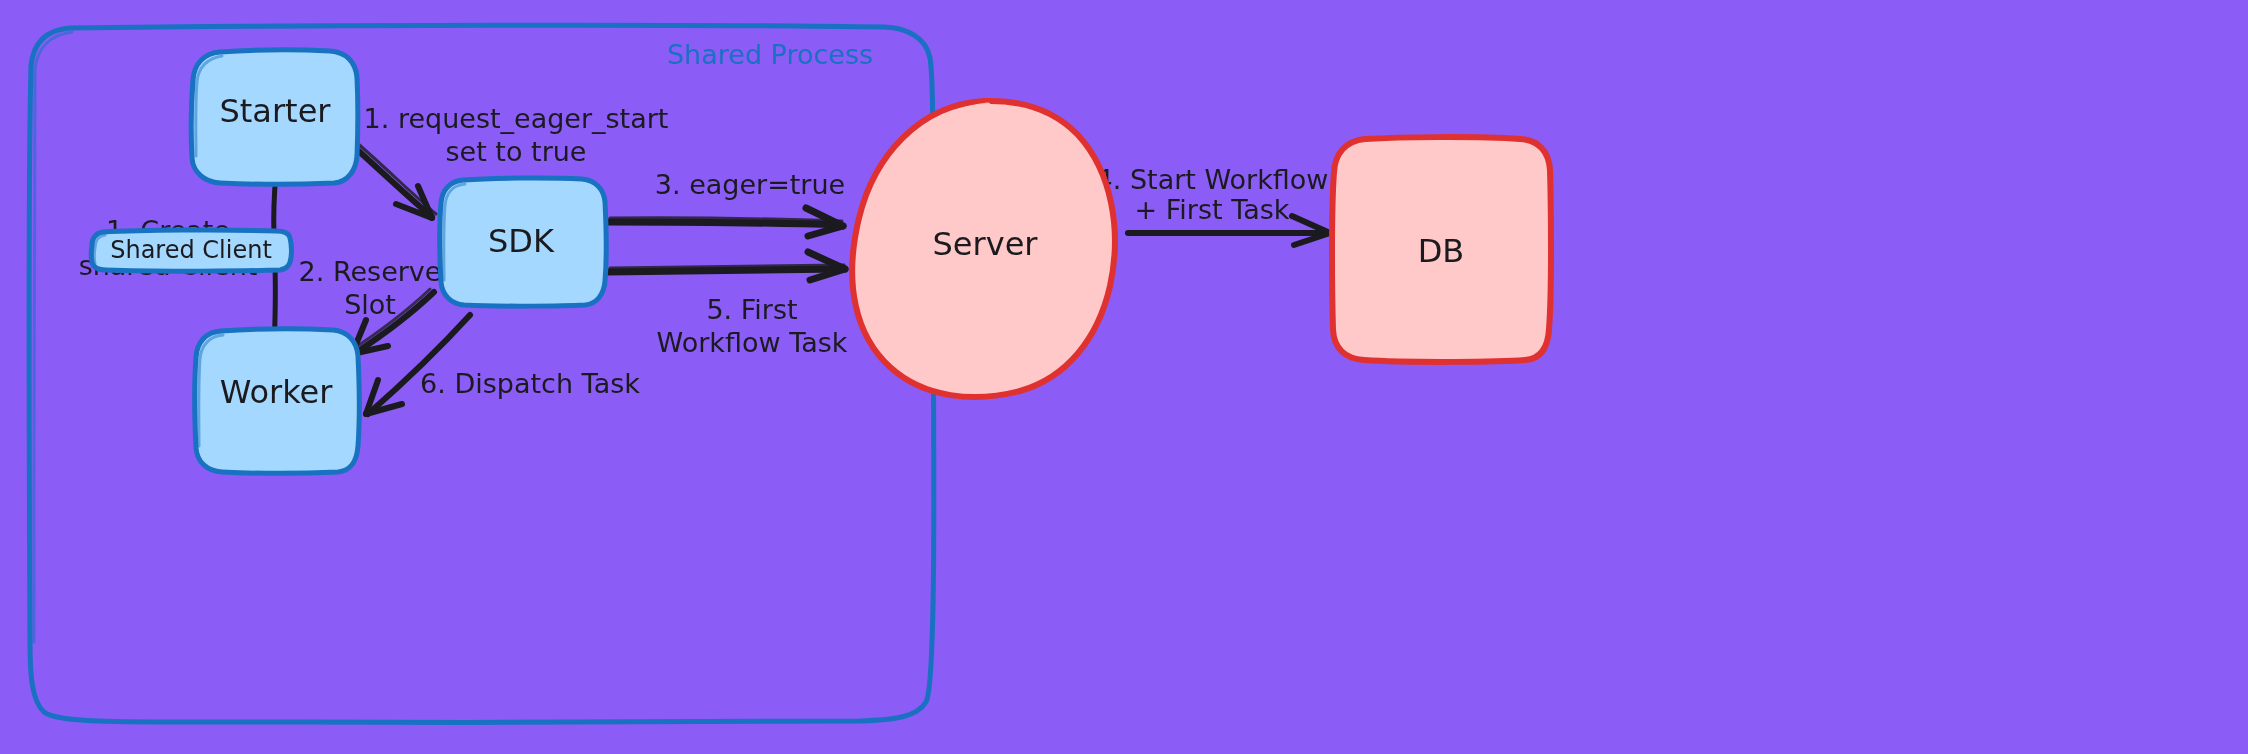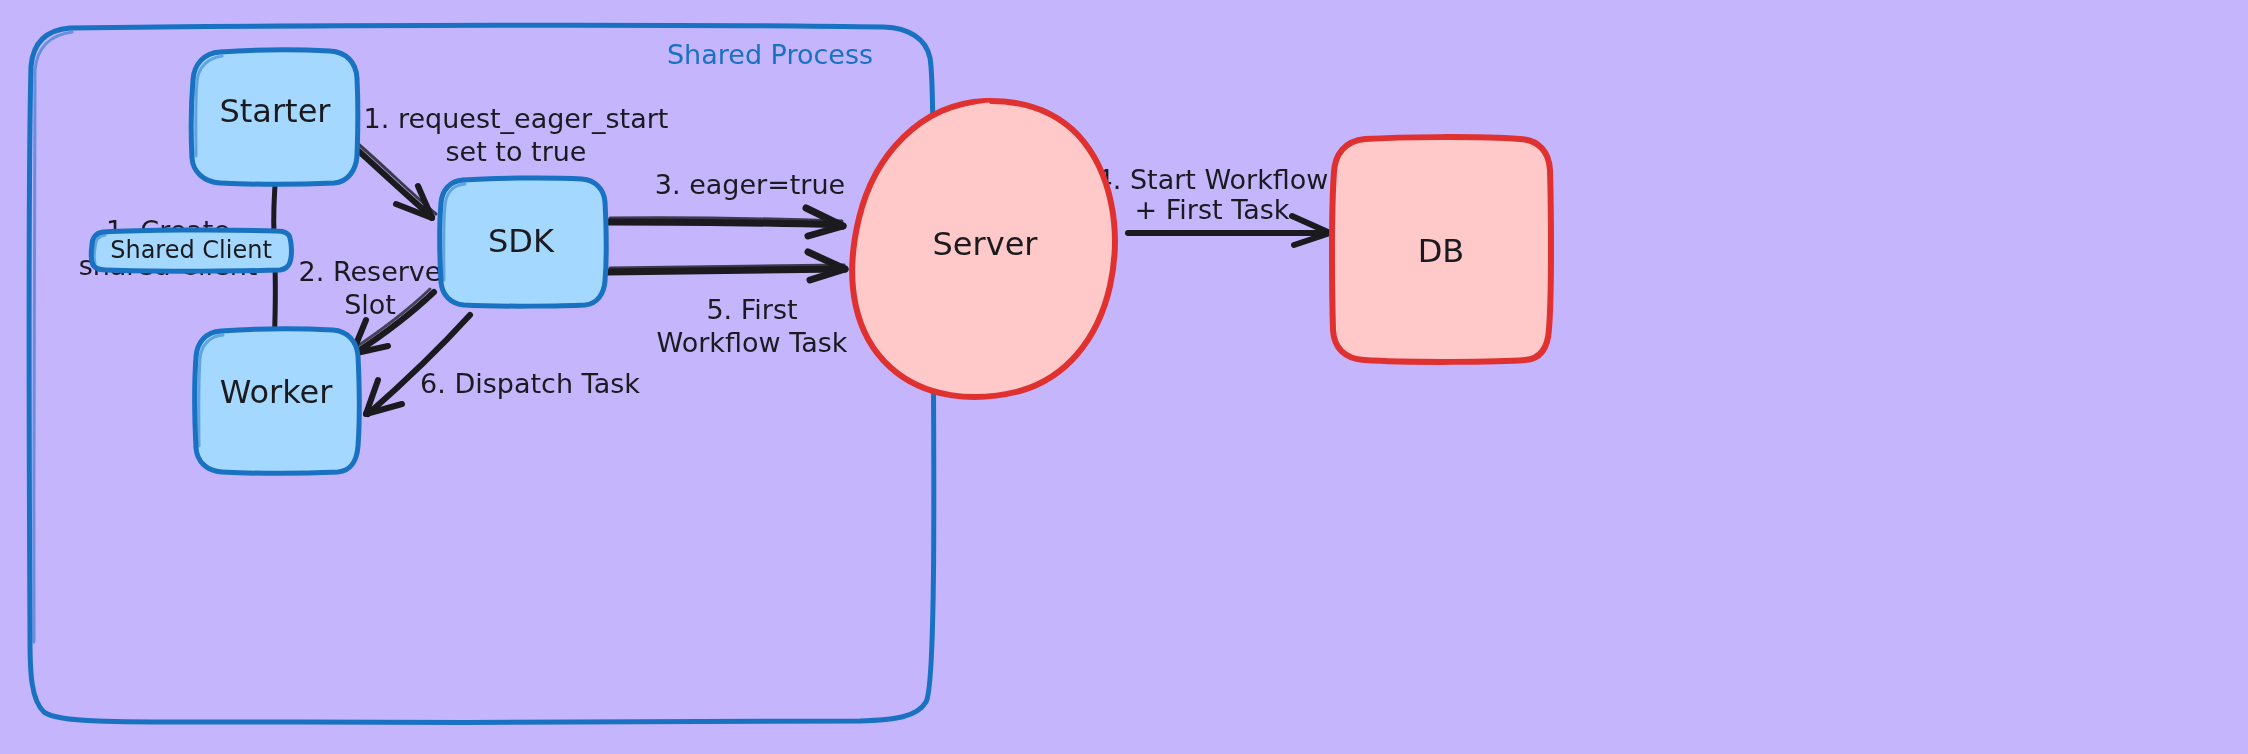--- a/index.html
+++ b/index.html
@@ -10,21 +10,21 @@
   body {
     width: 2248px;
     height: 754px;
     font-family: "DejaVu Sans", sans-serif;
     overflow: hidden;
   }
   #canvas {
     position: relative;
     width: 2248px;
     height: 754px;
-    background: #c4b5fd;
+    background: #8b5cf6;
   }
   svg.diagram {
     position: absolute;
     top: 0;
     left: 0;
     width: 2248px;
     height: 754px;
   }
   .node-label, .edge-label, .group-label {
     font-family: "DejaVu Sans", sans-serif;

